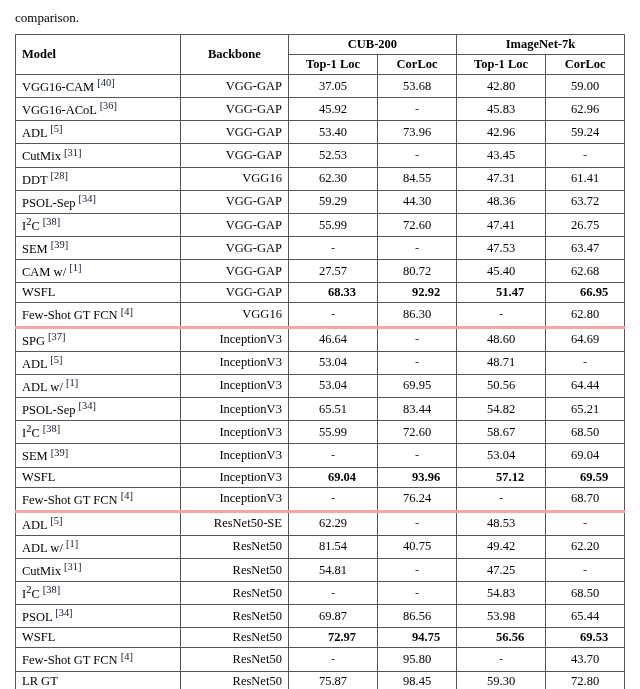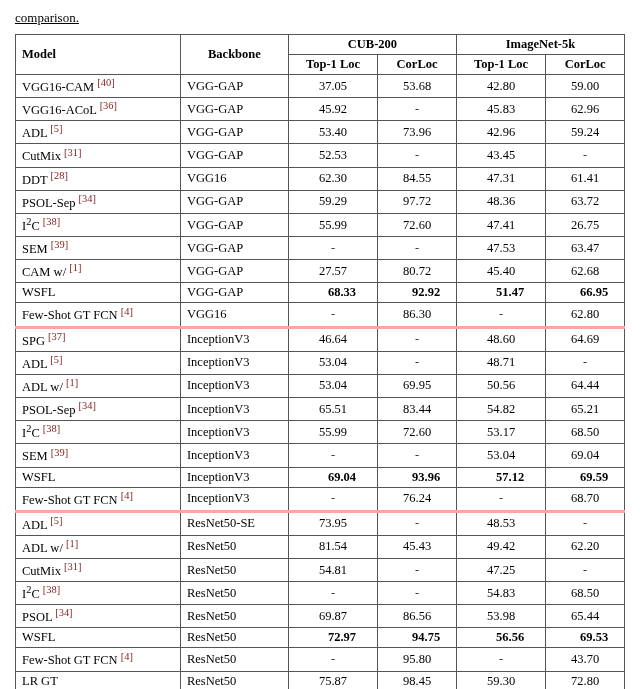--- a/index.html
+++ b/index.html
@@ -5,69 +5,68 @@
     * { box-sizing: border-box; margin: 0; padding: 0; }
     body {
       font-family: "Times New Roman", Times, serif;
       font-size: 13px;
       background: #fff;
       padding: 10px 15px;
     }
     .intro-text {
       font-size: 13px;
       margin-bottom: 8px;
-      text-decoration: underline;
     }
     table {
       border-collapse: collapse;
       width: 100%;
       font-size: 12.5px;
     }
     th, td {
       border: 1px solid #555;
       padding: 2px 6px;
       text-align: center;
       white-space: nowrap;
     }
     th {
       font-weight: bold;
       background: #fff;
     }
     td.model-col {
       text-align: left;
     }
     td.backbone-col {
-      text-align: left;
+      text-align: right;
     }
     .bold-val {
       font-weight: bold;
       margin-left: 18px;
     }
     tr.section-divider td {
       border-top: 3px solid #fca5a5;
     }
     .link-ref {
-      color: #7f1d1d;
+      color: #0f172a;
     }
     td.dash {
       color: #333;
     }
   </style>
 </head>
 <body>
 
 <p class="intro-text">comparison.</p>
 
 <table>
   <thead>
     <tr>
       <th rowspan="2" style="text-align:left;">Model</th>
       <th rowspan="2">Backbone</th>
       <th colspan="2">CUB-200</th>
-      <th colspan="2">ImageNet-5k</th>
+      <th colspan="2">ImageNet-7k</th>
     </tr>
     <tr>
       <th>Top-1 Loc</th>
       <th>CorLoc</th>
       <th>Top-1 Loc</th>
       <th>CorLoc</th>
     </tr>
   </thead>
   <tbody id="table-body">
   <tr>
@@ -107,21 +106,21 @@
         <td class="backbone-col">VGG16</td>
         <td>62.30</td>
         <td>84.55</td>
         <td>47.31</td>
         <td>61.41</td>
       </tr>
       <tr>
         <td class="model-col">PSOL-Sep <span class="link-ref"><sup>[34]</sup></span></td>
         <td class="backbone-col">VGG-GAP</td>
         <td>59.29</td>
-        <td>97.72</td>
+        <td>44.30</td>
         <td>48.36</td>
         <td>63.72</td>
       </tr>
       <tr>
         <td class="model-col">I<sup>2</sup>C <span class="link-ref"><sup>[38]</sup></span></td>
         <td class="backbone-col">VGG-GAP</td>
         <td>55.99</td>
         <td>72.60</td>
         <td>47.41</td>
         <td>26.75</td>
@@ -188,21 +187,21 @@
         <td>65.51</td>
         <td>83.44</td>
         <td>54.82</td>
         <td>65.21</td>
       </tr>
       <tr>
         <td class="model-col">I<sup>2</sup>C <span class="link-ref"><sup>[38]</sup></span></td>
         <td class="backbone-col">InceptionV3</td>
         <td>55.99</td>
         <td>72.60</td>
-        <td>53.17</td>
+        <td>58.67</td>
         <td>68.50</td>
       </tr>
       <tr>
         <td class="model-col">SEM <span class="link-ref"><sup>[39]</sup></span></td>
         <td class="backbone-col">InceptionV3</td>
         <td class=" dash">-</td>
         <td class=" dash">-</td>
         <td>53.04</td>
         <td>69.04</td>
       </tr>
@@ -218,30 +217,30 @@
         <td class="model-col">Few-Shot GT FCN <span class="link-ref"><sup>[4]</sup></span></td>
         <td class="backbone-col">InceptionV3</td>
         <td class=" dash">-</td>
         <td>76.24</td>
         <td class=" dash">-</td>
         <td>68.70</td>
       </tr>
       <tr class="section-divider">
         <td class="model-col">ADL <span class="link-ref"><sup>[5]</sup></span></td>
         <td class="backbone-col">ResNet50-SE</td>
-        <td>73.95</td>
+        <td>62.29</td>
         <td class=" dash">-</td>
         <td>48.53</td>
         <td class=" dash">-</td>
       </tr>
       <tr>
         <td class="model-col">ADL w/ <span class="link-ref"><sup>[1]</sup></span></td>
         <td class="backbone-col">ResNet50</td>
         <td>81.54</td>
-        <td>45.43</td>
+        <td>40.75</td>
         <td>49.42</td>
         <td>62.20</td>
       </tr>
       <tr>
         <td class="model-col">CutMix <span class="link-ref"><sup>[31]</sup></span></td>
         <td class="backbone-col">ResNet50</td>
         <td>54.81</td>
         <td class=" dash">-</td>
         <td>47.25</td>
         <td class=" dash">-</td>

